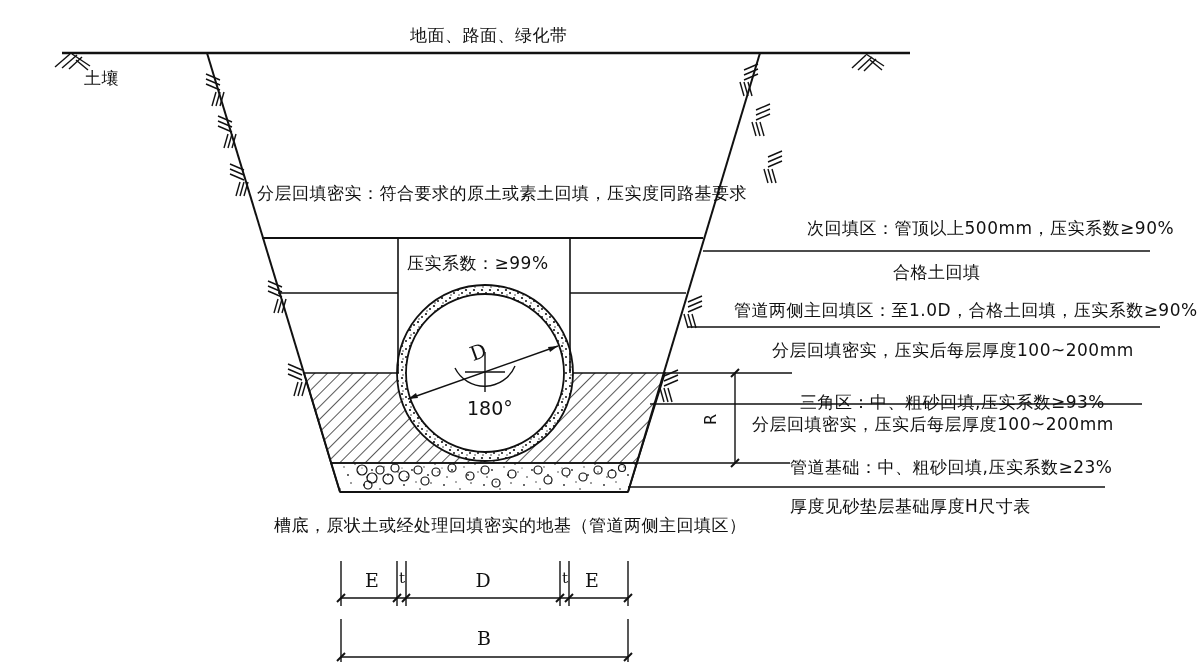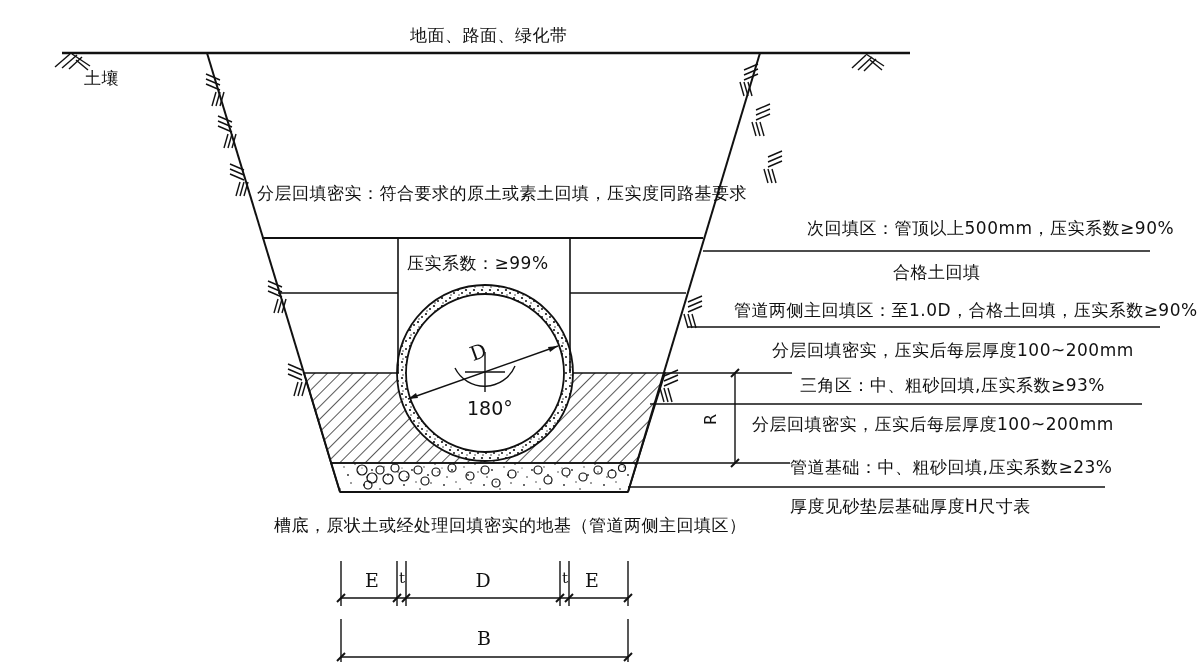--- a/index.html
+++ b/index.html
@@ -164,21 +164,21 @@
 </svg>
 
 <div class="lbl" style="left:410px;top:25px;">地面、路面、绿化带</div>
 <div class="lbl" style="left:84px;top:68px;">土壤</div>
 <div class="lbl" style="left:257px;top:183px;">分层回填密实：符合要求的原土或素土回填，压实度同路基要求</div>
 <div class="lbl" style="left:780px;top:218px;margin-left:27px;">次回填区：管顶以上500mm，压实系数≥90%</div>
 <div class="lbl" style="left:407px;top:253px;">压实系数：≥99%</div>
 <div class="lbl" style="left:893px;top:262px;text-align:right;">合格土回填</div>
 <div class="lbl" style="left:710px;top:300px;margin-left:24px;">管道两侧主回填区：至1.0D，合格土回填，压实系数≥90%</div>
 <div class="lbl" style="left:772px;top:340px;">分层回填密实，压实后每层厚度100~200mm</div>
-<div class="lbl" style="left:800px;top:375px;text-align:right;">三角区：中、粗砂回填,压实系数≥93%</div>
+<div class="lbl" style="left:800px;top:392px;text-align:right;">三角区：中、粗砂回填,压实系数≥93%</div>
 <div class="lbl" style="left:752px;top:414px;">分层回填密实，压实后每层厚度100~200mm</div>
 <div class="lbl" style="left:790px;top:457px;">管道基础：中、粗砂回填,压实系数≥23%</div>
 <div class="lbl" style="left:790px;top:496px;">厚度见砂垫层基础厚度H尺寸表</div>
 <div class="lbl" style="left:274px;top:515px;">槽底，原状土或经处理回填密实的地基（管道两侧主回填区）</div>
 
 <div class="dim" style="left:470px;top:340px;font-size:20px;transform:rotate(-20deg);">D</div>
 <div class="dim" style="left:467px;top:397px;font-family:'DejaVu Sans',sans-serif;font-size:19px;">180°</div>
 
 <div class="dim" style="left:705px;top:410px;font-family:'DejaVu Sans',sans-serif;font-size:16px;transform:rotate(-90deg);">R</div>
 

